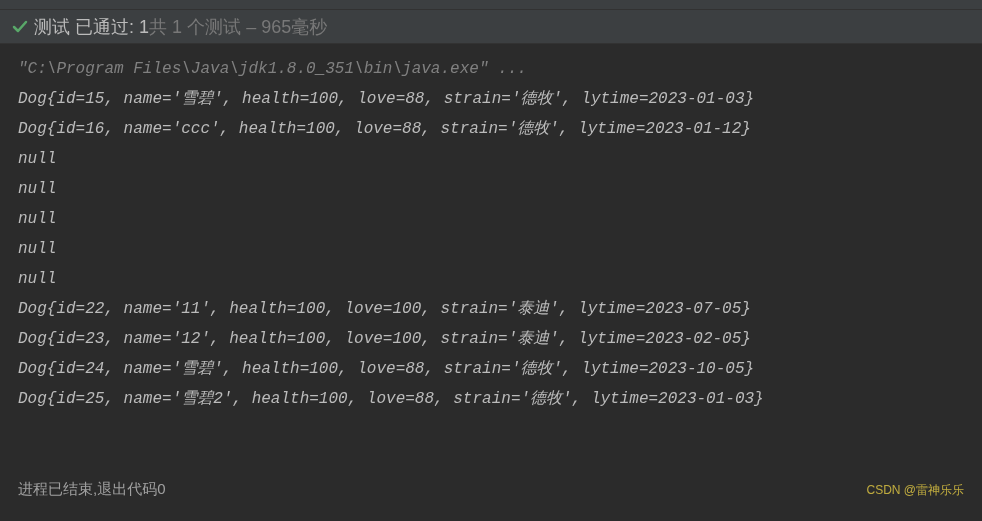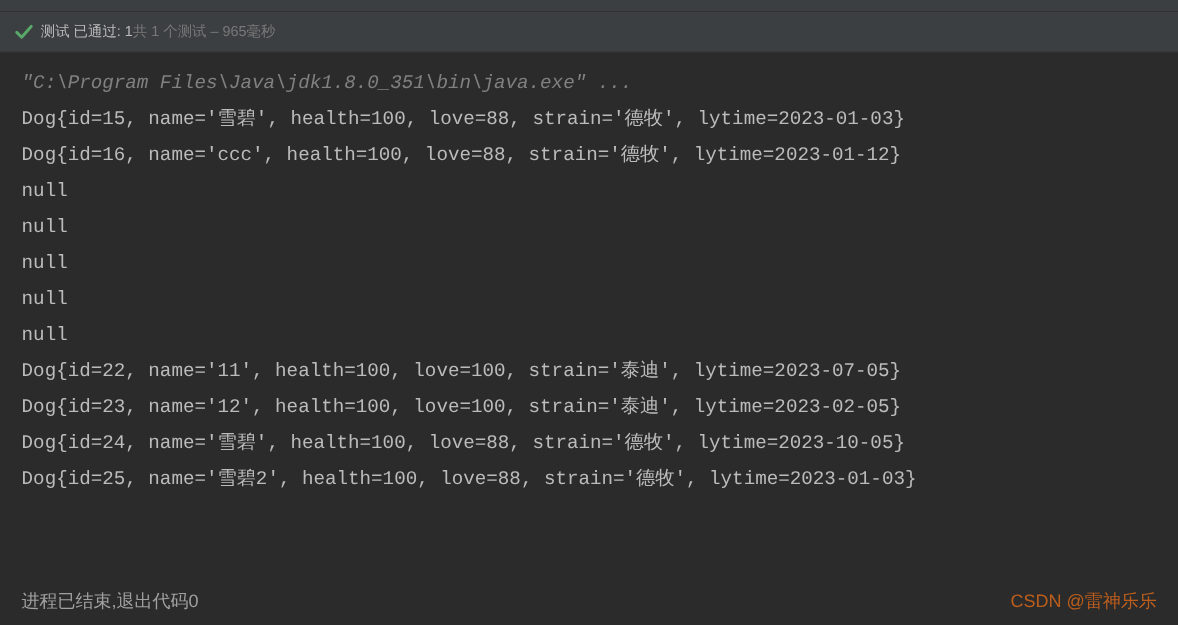--- a/index.html
+++ b/index.html
@@ -28,21 +28,21 @@
       height: 34px;
     }
     .check-icon {
       width: 16px;
       height: 16px;
       margin-right: 6px;
       flex-shrink: 0;
     }
     .status-text {
       color: #bbbbbb;
-      font-size: 12px;
+      font-size: 18px;
     }
     .status-highlight {
       color: #bbbbbb;
     }
     .status-dim {
       color: #787878;
     }
     .console-area {
       background: #2b2b2b;
       padding: 10px 18px;
@@ -50,40 +50,41 @@
       font-size: 16px;
       line-height: 30px;
     }
     .cmd-line {
       color: #808080;
       font-style: italic;
     }
     .output-line {
       color: #bbbbbb;
       white-space: pre;
+      font-style: italic;
     }
     .footer-bar {
       position: absolute;
-      bottom: 0;
+      bottom: 12px;
       left: 0;
       right: 0;
       background: #2b2b2b;
       padding: 10px 18px;
       display: flex;
       justify-content: space-between;
       align-items: flex-end;
     }
     .exit-text {
       color: #a0a0a0;
       font-size: 15px;
       font-family: "Microsoft YaHei", sans-serif;
     }
     .watermark {
-      color: #f97316;
-      font-size: 15px;
+      color: #fde047;
+      font-size: 12px;
       font-family: "Microsoft YaHei", sans-serif;
       opacity: 0.7;
     }
   </style>
 </head>
 <body>
 
 <div class="top-bar"></div>
 
 <div class="status-bar">

